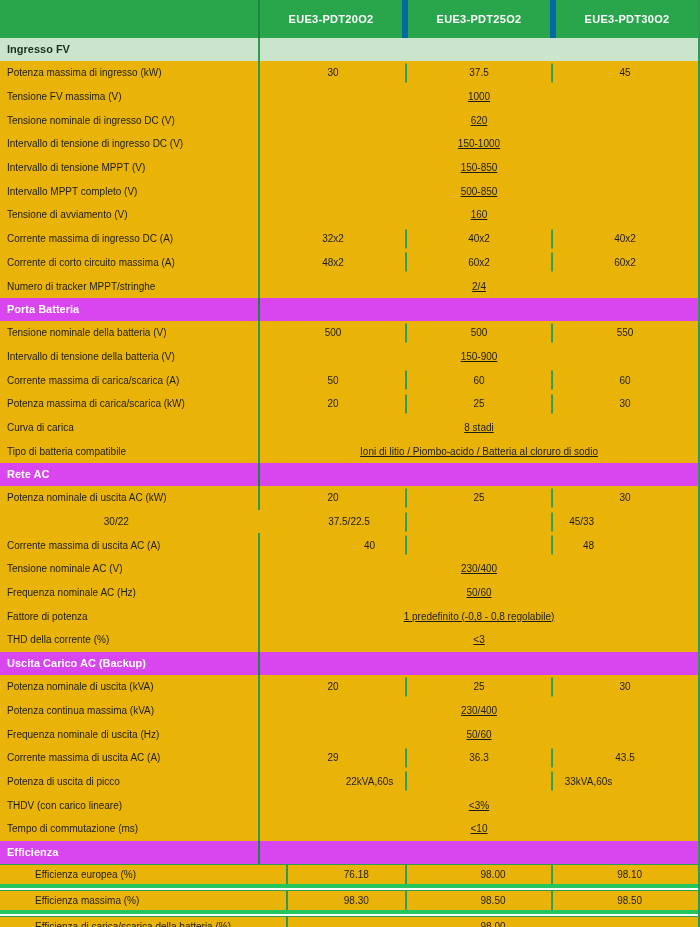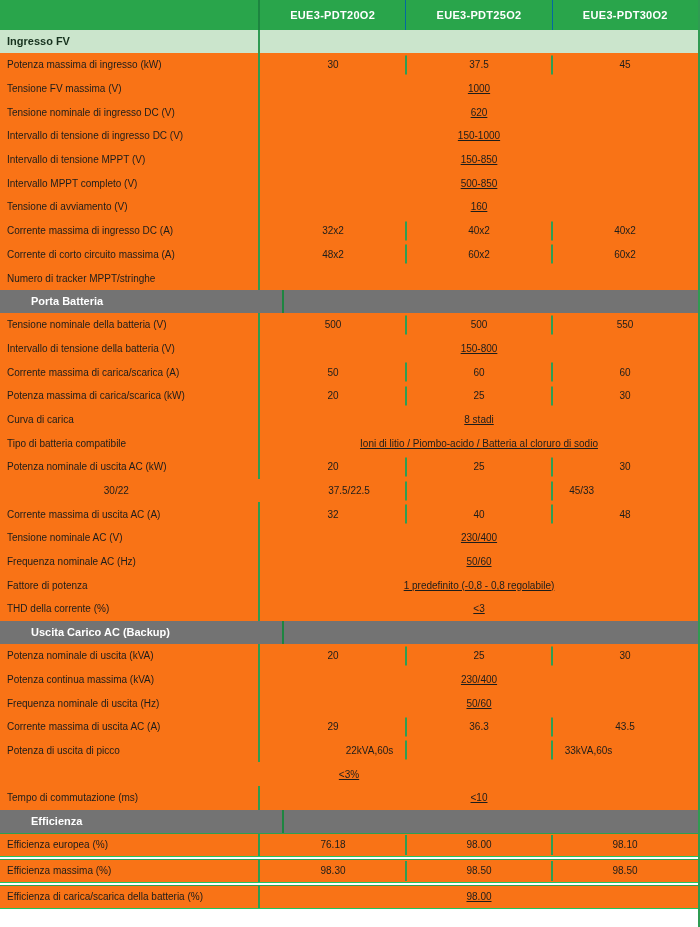--- a/index.html
+++ b/index.html
@@ -18,44 +18,45 @@
     width:260px;min-width:260px;box-sizing:border-box;
     padding-left:7px;padding-right:4px;
     border-right:2px solid #2f9b52;
     display:flex;align-items:center;
     font-size:10px;line-height:11px;
   }
   .value-area{flex:1;display:flex;align-items:stretch;}
   .vcell{flex:1;display:flex;align-items:center;justify-content:center;font-size:10px;}
   .vcell.merged{flex:1;text-decoration:underline;}
   
-  .header-row{height:30px;background:#29a54b;}
+  .header-row{height:38px;background:#29a54b;}
   .header-row .label-cell{border-right-color:#1d8540;}
   .vcell.model{color:#ffffff;font-weight:bold;font-size:11px;letter-spacing:.3px;}
-  .vcell.model.model-sep{border-left:1px solid #0369a1;}
+  .vcell.model.model-sep{border-left:6px solid #0369a1;}
   
   .band{height:23px;}
   .band .label-cell{font-weight:bold;font-size:11px;}
   .band-light{background:#cbe5cc;}
   .band-light .label-cell{color:#16321d;border-right-color:#2f9b52;}
-  .band-dark{background:#737373;padding-left:24px;}
+  .band-dark{background:#d946ef;}
   .band-dark .label-cell{color:#ffffff;border-right-color:#1d8540;}
   
-  .data-row{height:23.7px;background:#f97316;}
+  .data-row{height:23.7px;background:#eab308;}
   .vsep{
     position:absolute;top:50%;transform:translateY(-50%);
     width:2px;height:19px;background:#2e9e53;
   }
   .vsep1{left:405px;}
   .vsep2{left:551px;}
   
   .data-row.boxed{
     height:24px;box-sizing:border-box;
-    border-top:1px solid #2e9e53;border-bottom:1px solid #22c55e;
+    border-top:1px solid #2e9e53;border-bottom:4px solid #22c55e;
     margin-bottom:2px;
+    padding-left:28px;
   }
   .data-row.boxed:last-child{margin-bottom:0;text-align:right;}
   .data-row.boxed .vsep{height:20px;}
 </style>
 </head>
 <body>
 
 <div class="sheet" id="sheet">
   <div class="row header-row">
     <div class="label-cell"></div>
@@ -131,39 +132,42 @@
       <div class="value-area">
         <div class="vcell">48x2</div>
         <div class="vcell">60x2</div>
         <div class="vcell">60x2</div>
       </div>
       <div class="vsep vsep1"></div>
       <div class="vsep vsep2"></div>
     </div>
     <div class="row data-row">
       <div class="label-cell">Numero di tracker MPPT/stringhe</div>
+      <div class="value-area">
+        <div class="vcell merged">2/4</div>
+      </div>
     </div>
     <div class="row band band-dark">
       <div class="label-cell">Porta Batteria</div>
       <div class="value-area"></div>
     </div>
     <div class="row data-row">
       <div class="label-cell">Tensione nominale della batteria (V)</div>
       <div class="value-area">
         <div class="vcell">500</div>
         <div class="vcell">500</div>
         <div class="vcell">550</div>
       </div>
       <div class="vsep vsep1"></div>
       <div class="vsep vsep2"></div>
     </div>
     <div class="row data-row">
       <div class="label-cell">Intervallo di tensione della batteria (V)</div>
       <div class="value-area">
-        <div class="vcell merged">150-800</div>
+        <div class="vcell merged">150-900</div>
       </div>
     </div>
     <div class="row data-row">
       <div class="label-cell">Corrente massima di carica/scarica (A)</div>
       <div class="value-area">
         <div class="vcell">50</div>
         <div class="vcell">60</div>
         <div class="vcell">60</div>
       </div>
       <div class="vsep vsep1"></div>
@@ -184,20 +188,24 @@
       <div class="value-area">
         <div class="vcell merged">8 stadi</div>
       </div>
     </div>
     <div class="row data-row">
       <div class="label-cell">Tipo di batteria compatibile</div>
       <div class="value-area">
         <div class="vcell merged">Ioni di litio / Piombo-acido / Batteria al cloruro di sodio</div>
       </div>
     </div>
+    <div class="row band band-dark">
+      <div class="label-cell">Rete AC</div>
+      <div class="value-area"></div>
+    </div>
     <div class="row data-row">
       <div class="label-cell">Potenza nominale di uscita AC (kW)</div>
       <div class="value-area">
         <div class="vcell">20</div>
         <div class="vcell">25</div>
         <div class="vcell">30</div>
       </div>
       <div class="vsep vsep1"></div>
       <div class="vsep vsep2"></div>
     </div>
@@ -206,21 +214,20 @@
         <div class="vcell">30/22</div>
         <div class="vcell">37.5/22.5</div>
         <div class="vcell">45/33</div>
       </div>
       <div class="vsep vsep1"></div>
       <div class="vsep vsep2"></div>
     </div>
     <div class="row data-row">
       <div class="label-cell">Corrente massima di uscita AC (A)</div>
       <div class="value-area">
-        <div class="vcell">32</div>
         <div class="vcell">40</div>
         <div class="vcell">48</div>
       </div>
       <div class="vsep vsep1"></div>
       <div class="vsep vsep2"></div>
     </div>
     <div class="row data-row">
       <div class="label-cell">Tensione nominale AC (V)</div>
       <div class="value-area">
         <div class="vcell merged">230/400</div>
@@ -283,20 +290,21 @@
     <div class="row data-row">
       <div class="label-cell">Potenza di uscita di picco</div>
       <div class="value-area">
         <div class="vcell">22kVA,60s</div>
         <div class="vcell">33kVA,60s</div>
       </div>
       <div class="vsep vsep1"></div>
       <div class="vsep vsep2"></div>
     </div>
     <div class="row data-row">
+      <div class="label-cell">THDV (con carico lineare)</div>
       <div class="value-area">
         <div class="vcell merged">&lt;3%</div>
       </div>
     </div>
     <div class="row data-row">
       <div class="label-cell">Tempo di commutazione (ms)</div>
       <div class="value-area">
         <div class="vcell merged">&lt;10</div>
       </div>
     </div>

